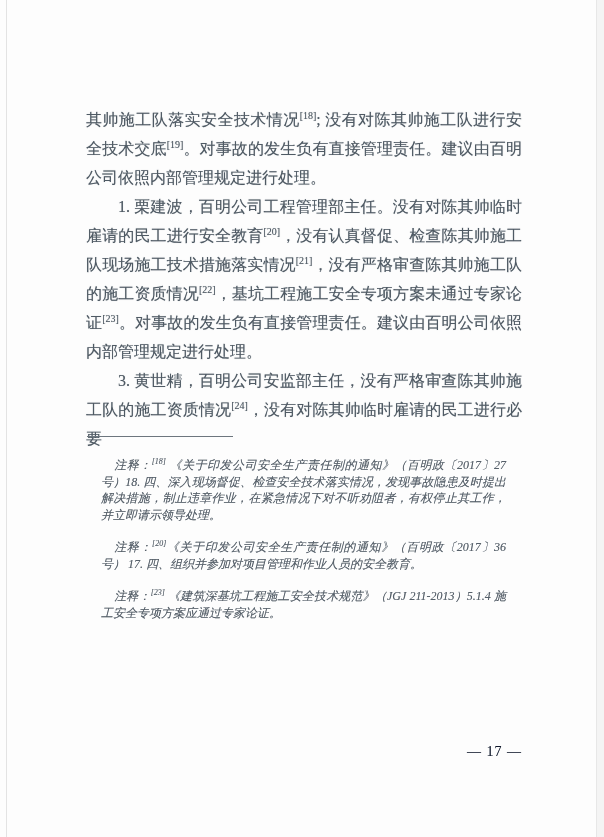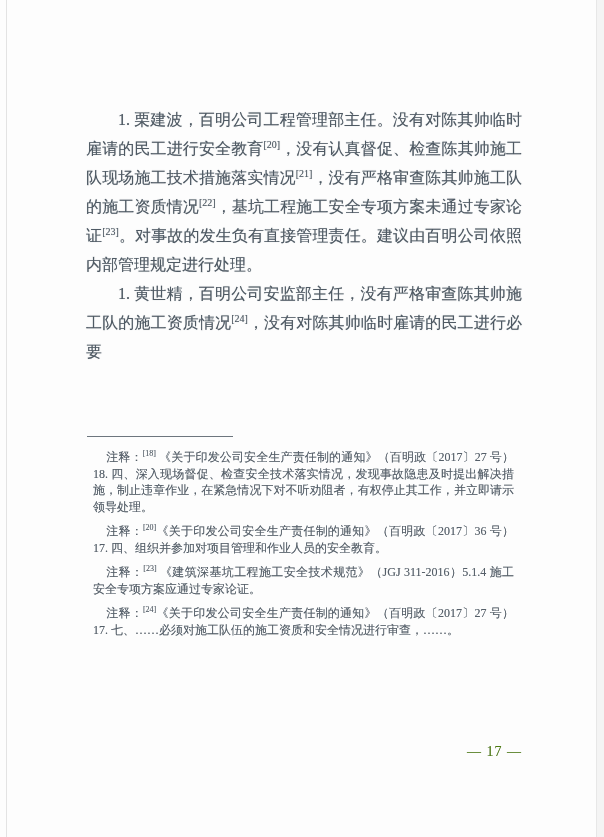--- a/index.html
+++ b/index.html
@@ -37,45 +37,45 @@
     width: 146px; height: 0;
     border-top: 1px solid #6d767e;
   }
   .footnotes {
     position: absolute; left: 85px; top: 441px; width: 437px;
     font-size: 12px; line-height: 16.5px;
     color: #555f69;
     text-align: justify;
     text-shadow: 0 0 0.6px rgba(90,100,110,0.5);
   }
-  .footnotes p { margin: 8px; text-indent: 1.1em; }
+  .footnotes p { margin: 16px; text-indent: 1.1em; font-style: italic; }
   .footnotes sup {
     font-size: 8px; line-height: 0; vertical-align: super;
   }
   .page-number {
     position: absolute; top: 744px; left: 86px; width: 436px;
     text-align: right;
-    font-size: 14px; color: #4d7c0f;
+    font-size: 14px; color: #0f172a;
     letter-spacing: 1px;
     text-shadow: 0 0 0.6px rgba(90,100,110,0.5);
   }
 </style>
 </head>
 <body>
 
 <div class="scan-edge-left"></div>
 <div class="scan-edge-right"></div>
 
 <div class="main-text" id="main-text">
+    <p class=""><span>其帅施工队落实安全技术情况</span><sup>[18]</sup><span>; 没有对陈其帅施工队进行安全技术交底</span><sup>[19]</sup><span>。对事故的发生负有直接管理责任。建议由百明公司依照内部管理规定进行处理。</span></p>
     <p class="indent"><span>1. 栗建波，百明公司工程管理部主任。没有对陈其帅临时雇请的民工进行安全教育</span><sup>[20]</sup><span>，没有认真督促、检查陈其帅施工队现场施工技术措施落实情况</span><sup>[21]</sup><span>，没有严格审查陈其帅施工队的施工资质情况</span><sup>[22]</sup><span>，基坑工程施工安全专项方案未通过专家论证</span><sup>[23]</sup><span>。对事故的发生负有直接管理责任。建议由百明公司依照内部管理规定进行处理。</span></p>
-    <p class="indent"><span>1. 黄世精，百明公司安监部主任，没有严格审查陈其帅施工队的施工资质情况</span><sup>[24]</sup><span>，没有对陈其帅临时雇请的民工进行必要</span></p>
+    <p class="indent"><span>3. 黄世精，百明公司安监部主任，没有严格审查陈其帅施工队的施工资质情况</span><sup>[24]</sup><span>，没有对陈其帅临时雇请的民工进行必要</span></p>
   </div>
 
 <div class="footnote-sep"></div>
 
 <div class="footnotes" id="footnotes">
     <p><span>注释：</span><sup>[18]</sup><span> 《关于印发公司安全生产责任制的通知》（百明政〔2017〕27 号）18. 四、深入现场督促、检查安全技术落实情况，发现事故隐患及时提出解决措施，制止违章作业，在紧急情况下对不听劝阻者，有权停止其工作，并立即请示领导处理。</span></p>
     <p><span>注释：</span><sup>[20]</sup><span>《关于印发公司安全生产责任制的通知》（百明政〔2017〕36 号） 17. 四、组织并参加对项目管理和作业人员的安全教育。</span></p>
-    <p><span>注释：</span><sup>[23]</sup><span> 《建筑深基坑工程施工安全技术规范》（JGJ 311-2016）5.1.4  施工安全专项方案应通过专家论证。</span></p>
-    <p><span>注释：</span><sup>[24]</sup><span>《关于印发公司安全生产责任制的通知》（百明政〔2017〕27 号） 17. 七、……必须对施工队伍的施工资质和安全情况进行审查，……。</span></p>
+    <p><span>注释：</span><sup>[23]</sup><span> 《建筑深基坑工程施工安全技术规范》（JGJ 211-2013）5.1.4  施工安全专项方案应通过专家论证。</span></p>
   </div>
 
 <div class="page-number">— 17 —</div>
 
 </body></html>

